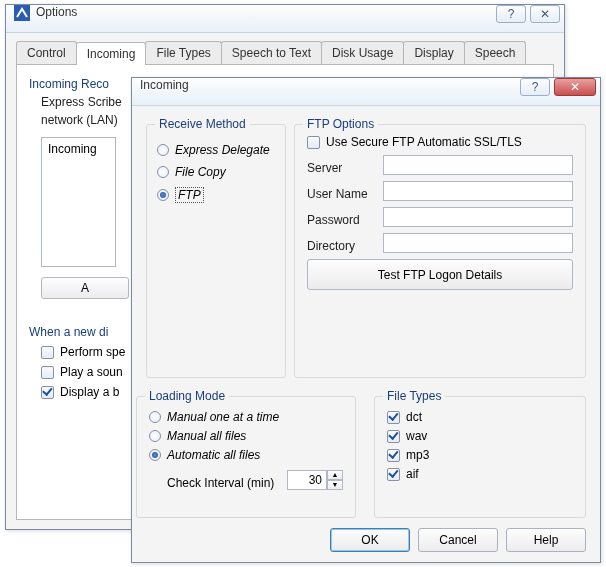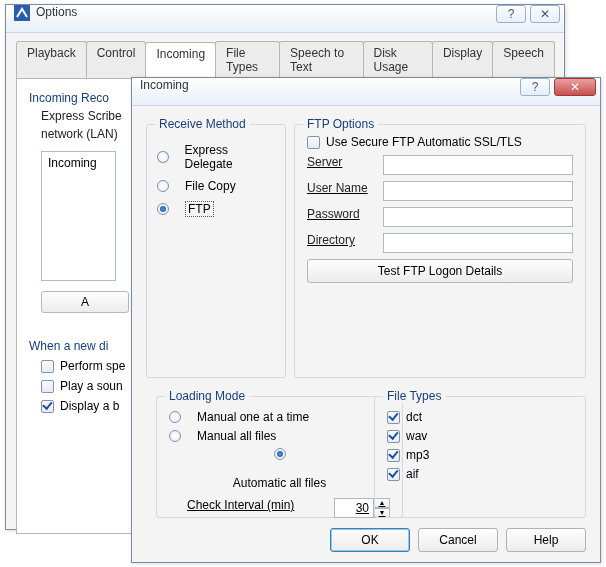--- a/index.html
+++ b/index.html
@@ -58,33 +58,33 @@
     width:13px; height:13px; border:1px solid #888fa8; background:linear-gradient(#f9fbff,#e4ecf6); border-radius:2px;
     display:flex; align-items:center; justify-content:center;
   }
   .cb.checked::after { content:''; width:7px; height:4px; border-left:2px solid #1a4ea0; border-bottom:2px solid #1a4ea0; transform:rotate(-50deg) translate(1px,-1px); }
   
   
   .group {
     position:absolute; border:1px solid #d6dade; border-radius:3px; 
   }
   .group > .legend { position:absolute; top:-8px; left:8px; background:#f4f4f4; padding:0 4px; color:#1a3e7b; }
-  .radio { display:flex; align-items:center; gap:16px; margin:8px 0; }
+  .radio { display:flex; align-items:center; gap:6px; margin:8px 0;font-style:italic; }
   .rb { width:12px; height:12px; border:1px solid #888fa8; border-radius:50%; background:radial-gradient(#fff,#e4ecf6); display:flex; align-items:center; justify-content:center;}
   .rb.sel::after { content:''; width:6px; height:6px; border-radius:50%; background:radial-gradient(#5a8edc,#1a4ea0); }
   .dotted { border:1px dotted #555; padding:0 2px; }
   
-  .row { display:flex; align-items:flex-start; margin:6px 0;text-decoration:underline; }
+  .row { display:flex; align-items:flex-end; margin:6px 0; }
   .row label { width:76px; color:#222; }
   .textin {
     flex:1; height:20px; border:1px solid #b0b8c4; background:#fff; padding:1px 4px;
   }
   .testbtn {
     border:1px solid #b0b8c4; background:linear-gradient(#fdfdfd,#ececec); border-radius:3px;
-    height:24px; display:flex; align-items:center; justify-content:center; width:100%;
+    height:31px; display:flex; align-items:center; justify-content:center; width:100%;
   }
   
   .spin { display:flex; align-items:center; }
   .spin input { width:40px; height:20px; border:1px solid #b0b8c4; text-align:right; padding-right:4px; }
   .spinbtns { display:flex; flex-direction:column; }
   .spinbtns div { width:16px; height:10px; border:1px solid #b0b8c4; background:linear-gradient(#fdfdfd,#ececec); font-size:7px; text-align:center; line-height:8px;}
   
   .dlgbtns { position:absolute; bottom:10px; right:14px; display:flex; gap:8px; }
   .dlgbtn {
     width:80px; height:24px; border:1px solid #aab2be; border-radius:3px;
@@ -108,21 +108,20 @@
     <span class="title">Options</span>
     <div class="winbtn">
         <span>?</span>
       </div>
     <div class="winbtn">
         <span>✕</span>
       </div>
   </div>
   <div style="padding:0 10px 10px 10px; background:#f4f4f4; height:496px;">
     <div class="tabs">
-      <div class="tab">Playback</div>
       <div class="tab">Control</div>
       <div class="tab active">Incoming</div>
       <div class="tab">File Types</div>
       <div class="tab">Speech to Text</div>
       <div class="tab">Disk Usage</div>
       <div class="tab">Display</div>
       <div class="tab">Speech</div>
     </div>
     <div class="tabpage">
       <div class="grouptext">Incoming Reco</div>
@@ -207,32 +206,32 @@
         <div class="row">
           <label>Directory</label>
           <input class="textin" value="" style="">
         </div>
         <div class="testbtn" style="margin-top:6px;">
           <span>Test FTP Logon Details</span>
         </div>
       </div>
     </div>
 
-    <div class="group" style="left:24px; top:290px; width:247px; height:122px;">
+    <div class="group" style="left:4px; top:290px; width:220px; height:122px;">
       <div class="legend">Loading Mode</div>
       <div style="padding:8px 12px;">
         <div class="radio" style="margin:5px 0;">
           <span class="rb"></span>
           <span>Manual one at a time</span>
         </div>
         <div class="radio" style="margin:5px 0;">
           <span class="rb"></span>
           <span>Manual all files</span>
         </div>
-        <div class="radio" style="margin:5px 0;flex-direction:column;">
+        <div class="radio" style="margin:5px 0;">
           <span class="rb sel"></span>
           <span>Automatic all files</span>
         </div>
         <div class="row" style="margin-top:8px; padding-left:18px;">
           <span style="flex:1;">Check Interval (min)</span>
           <div class="spin">
             <input value="30" style="">
             <div class="spinbtns">
               <div>▲</div>
               <div>▼</div>

